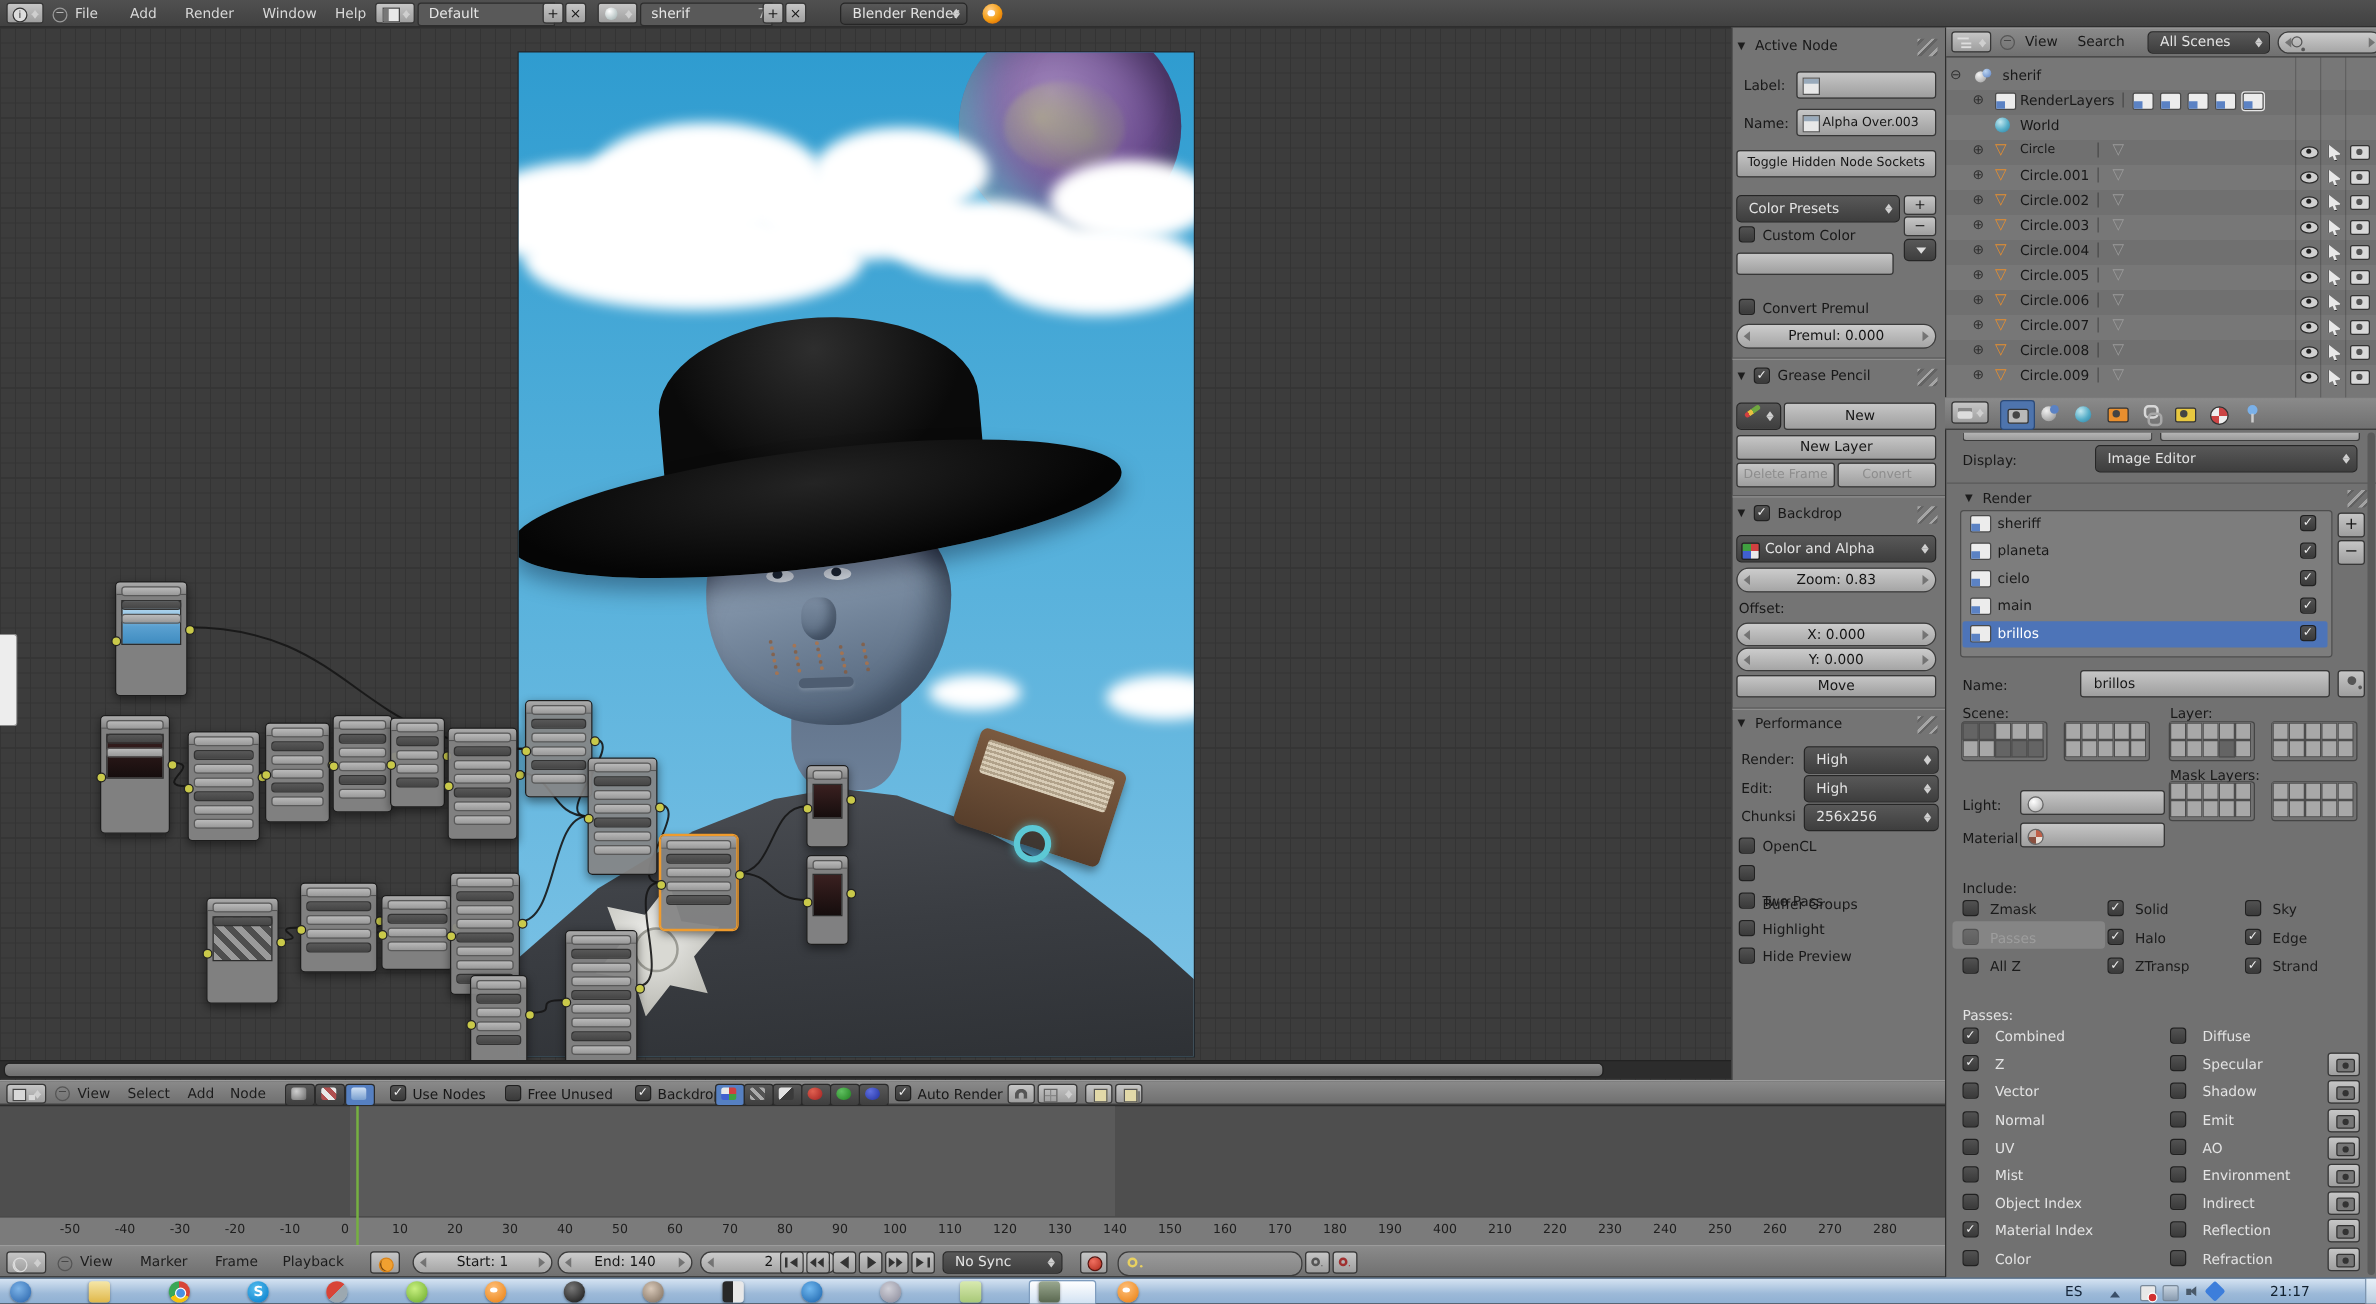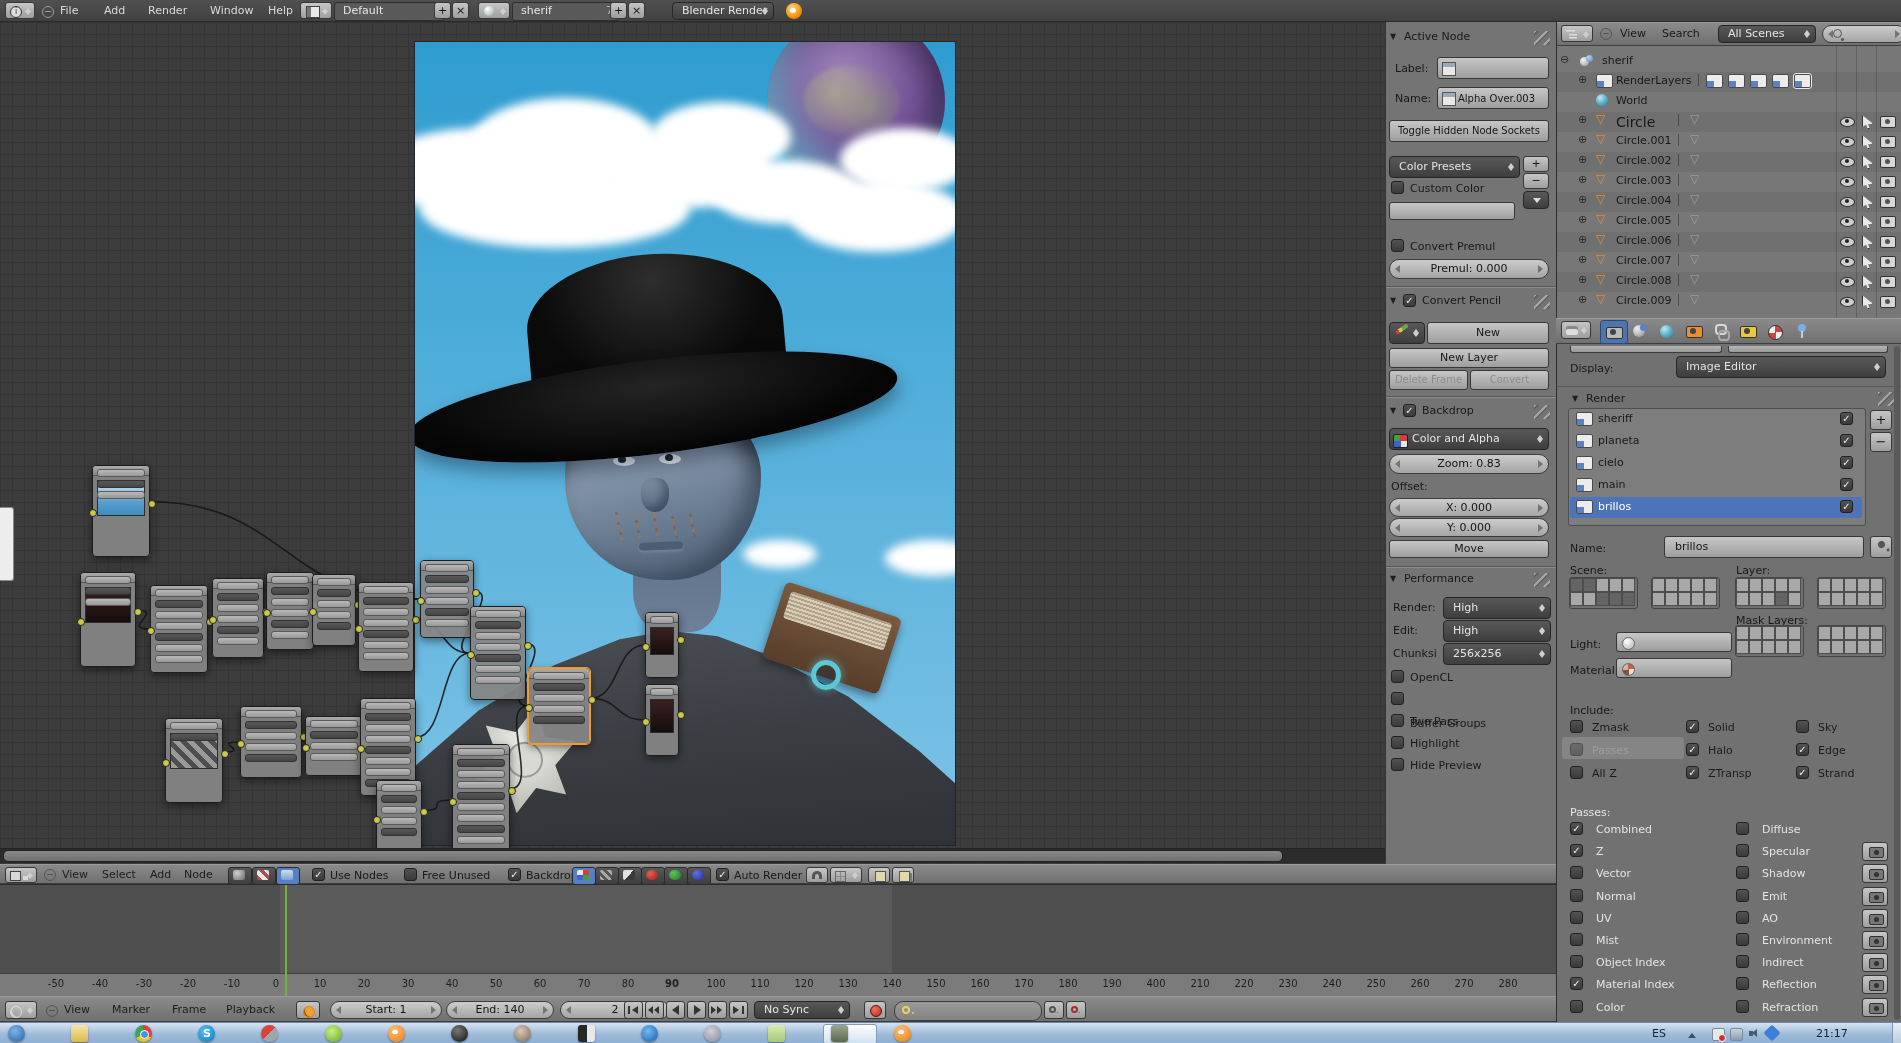--- a/index.html
+++ b/index.html
@@ -438,21 +438,21 @@
       <div style="left: 220px; top: 93px; width: 24px; text-align: center; font-size: 10px; color: rgb(30, 30, 30); position: absolute;">-10</div>
       <div style="left: 264px; top: 93px; width: 24px; text-align: center; font-size: 10px; color: rgb(30, 30, 30); position: absolute;">0</div>
       <div style="left: 308px; top: 93px; width: 24px; text-align: center; font-size: 10px; color: rgb(30, 30, 30); position: absolute;">10</div>
       <div style="left: 352px; top: 93px; width: 24px; text-align: center; font-size: 10px; color: rgb(30, 30, 30); position: absolute;">20</div>
       <div style="left: 396px; top: 93px; width: 24px; text-align: center; font-size: 10px; color: rgb(30, 30, 30); position: absolute;">30</div>
       <div style="left: 440px; top: 93px; width: 24px; text-align: center; font-size: 10px; color: rgb(30, 30, 30); position: absolute;">40</div>
       <div style="left: 484px; top: 93px; width: 24px; text-align: center; font-size: 10px; color: rgb(30, 30, 30); position: absolute;">50</div>
       <div style="left: 528px; top: 93px; width: 24px; text-align: center; font-size: 10px; color: rgb(30, 30, 30); position: absolute;">60</div>
       <div style="left: 572px; top: 93px; width: 24px; text-align: center; font-size: 10px; color: rgb(30, 30, 30); position: absolute;">70</div>
       <div style="left: 616px; top: 93px; width: 24px; text-align: center; font-size: 10px; color: rgb(30, 30, 30); position: absolute;">80</div>
-      <div style="left: 660px; top: 93px; width: 24px; text-align: center; font-size: 10px; color: rgb(30, 30, 30); position: absolute; font-weight: bold;">90</div>
+      <div style="left: 660px; top: 93px; width: 24px; text-align: center; font-size: 10px; color: rgb(30, 30, 30); position: absolute;">90</div>
       <div style="left: 704px; top: 93px; width: 24px; text-align: center; font-size: 10px; color: rgb(30, 30, 30); position: absolute;">100</div>
       <div style="left: 748px; top: 93px; width: 24px; text-align: center; font-size: 10px; color: rgb(30, 30, 30); position: absolute;">110</div>
       <div style="left: 792px; top: 93px; width: 24px; text-align: center; font-size: 10px; color: rgb(30, 30, 30); position: absolute;">120</div>
       <div style="left: 836px; top: 93px; width: 24px; text-align: center; font-size: 10px; color: rgb(30, 30, 30); position: absolute;">130</div>
       <div style="left: 880px; top: 93px; width: 24px; text-align: center; font-size: 10px; color: rgb(30, 30, 30); position: absolute;">140</div>
       <div style="left: 924px; top: 93px; width: 24px; text-align: center; font-size: 10px; color: rgb(30, 30, 30); position: absolute;">150</div>
       <div style="left: 968px; top: 93px; width: 24px; text-align: center; font-size: 10px; color: rgb(30, 30, 30); position: absolute;">160</div>
       <div style="left: 1012px; top: 93px; width: 24px; text-align: center; font-size: 10px; color: rgb(30, 30, 30); position: absolute;">170</div>
       <div style="left: 1056px; top: 93px; width: 24px; text-align: center; font-size: 10px; color: rgb(30, 30, 30); position: absolute;">180</div>
       <div style="left: 1100px; top: 93px; width: 24px; text-align: center; font-size: 10px; color: rgb(30, 30, 30); position: absolute;">190</div>
@@ -583,21 +583,21 @@
     <div class="chk" style="position: absolute; left: 1391px; top: 181px; line-height: 11px; font-size: 10px; text-align: center;"></div>
     <div class="t" style="position: absolute; left: 1410px; top: 182px; font-size: 11px; color: rgb(24, 24, 24);">Custom Color</div>
     <div class="btn" style="position: absolute; left: 1389px; top: 202px; width: 126px; height: 18px; font-size: 11px; line-height: 16px;"></div>
     <div class="chk" style="position: absolute; left: 1391px; top: 239px; line-height: 11px; font-size: 10px; text-align: center;"></div>
     <div class="t" style="position: absolute; left: 1410px; top: 240px; font-size: 11px; color: rgb(24, 24, 24);">Convert Premul</div>
     <div class="pill" style="position: absolute; left: 1389px; top: 259px; width: 160px; height: 20px; font-size: 11px; line-height: 18px;">Premul: 0.000</div>
     <div style="position: absolute; left: 1386px; top: 286px; width: 170px; height: 1px; background: rgb(87, 87, 87);"></div>
     <div style="position: absolute; left: 1386px; top: 287px; width: 170px; height: 1px; background: rgb(141, 141, 141);"></div>
     <div style="position: absolute; left: 1390px; top: 296px; color: rgb(29, 29, 29); font-size: 8px;">▼</div>
     <div class="chk" style="position: absolute; left: 1403px; top: 294px; line-height: 11px; font-size: 10px; text-align: center;">✓</div>
-    <div class="t" style="position: absolute; left: 1422px; top: 294px; font-size: 11px; color: rgb(24, 24, 24);">Convert Pencil</div>
+    <div class="t" style="position: absolute; left: 1422px; top: 294px; font-size: 11px; color: rgb(24, 24, 24);">Grease Pencil</div>
     <div style="position: absolute; left: 1534px; top: 295px; width: 16px; height: 14px; background: repeating-linear-gradient(135deg, rgba(255, 255, 255, 0.35) 0px, rgba(255, 255, 255, 0.35) 2px, rgba(0, 0, 0, 0.15) 2px, rgba(0, 0, 0, 0.15) 4px, transparent 4px, transparent 8px);"></div>
     <div class="btnD" style="position: absolute; left: 1389px; top: 322px; width: 36px; height: 22px; font-size: 11px; line-height: 20px; text-align: left; padding-left: 9px;">
       <div class="dar" style="position: absolute; right: 4px; top: 50%; width: 7px; height: 14px; margin-top: -7px;"></div>
       <div style="position: absolute; left: 5px; top: 4px; width: 14px; height: 4px; background: linear-gradient(90deg, rgb(208, 64, 64) 0px, rgb(208, 64, 64) 25%, rgb(232, 192, 64) 0px, rgb(232, 192, 64) 50%, rgb(112, 168, 64) 0px); border-radius: 2px; transform: rotate(-35deg);"></div>
     </div>
     <div class="btn" style="position: absolute; left: 1427px; top: 322px; width: 122px; height: 22px; font-size: 11px; line-height: 20px;">New<div style="position: absolute; left: 6px; top: 2px; font-size: 13px; color: rgb(34, 34, 34);"></div></div>
     <div class="btn" style="position: absolute; left: 1389px; top: 348px; width: 160px; height: 20px; font-size: 11px; line-height: 18px;">New Layer</div>
     <div class="btn dis" style="position: absolute; left: 1389px; top: 370px; width: 79px; height: 20px; font-size: 10px; line-height: 18px;">Delete Frame</div>
     <div class="btn dis" style="position: absolute; left: 1470px; top: 370px; width: 79px; height: 20px; font-size: 10px; line-height: 18px;">Convert</div>
     <div style="position: absolute; left: 1386px; top: 396px; width: 170px; height: 1px; background: rgb(87, 87, 87);"></div>
@@ -674,21 +674,21 @@
       <div style="position: absolute; left: 0px; bottom: 0px; width: 7px; height: 6px; background: rgb(91, 130, 196);"></div>
     </div>
     <div style="position: absolute; left: 1794px; top: 74px; width: 15px; height: 12px; background: rgb(236, 236, 236); border: 1px solid rgb(74, 74, 74); border-radius: 2px; outline: rgb(230, 230, 230) solid 1px;">
       <div style="position: absolute; left: 0px; bottom: 0px; width: 7px; height: 6px; background: rgb(91, 130, 196);"></div>
     </div>
     <div style="position: absolute; left: 1596px; top: 94px; width: 12px; height: 12px; border-radius: 50%; background: radial-gradient(circle at 35% 30%, rgb(194, 231, 239), rgb(84, 173, 200) 55%, rgb(46, 124, 157));"></div>
     <div class="t" style="position: absolute; left: 1616px; top: 94px; font-size: 11px; color: rgb(24, 24, 24);">World</div>
     <div style="position: absolute; left: 1557px; top: 112px; width: 344px; height: 20px; background: rgba(0, 0, 0, 0.05);"></div>
     <div style="left: 1578px; top: 113px; color: rgb(46, 46, 46); font-size: 11px; position: absolute;">⊕</div>
     <div style="left: 1596px; top: 112px; color: rgb(233, 143, 46); font-size: 12px; font-weight: bold; position: absolute;">▽</div>
-    <div class="t" style="position: absolute; left: 1616px; top: 114px; font-size: 14px; color: rgb(24, 24, 24); text-align: right;">Circle</div>
+    <div class="t" style="position: absolute; left: 1616px; top: 114px; font-size: 10px; color: rgb(24, 24, 24); text-align: right;">Circle</div>
     <div style="position: absolute; left: 1678px; top: 114px; width: 1px; height: 12px; background: rgba(0, 0, 0, 0.35);"></div>
     <div style="left: 1690px; top: 112px; color: rgb(156, 156, 156); font-size: 12px; position: absolute;">▽</div>
     <div style="position: absolute; left: 1840px; top: 117px; width: 13px; height: 8px; border: 1px solid rgb(43, 43, 43); border-radius: 50%; background: rgb(207, 207, 207);">
       <div style="position: absolute; left: 4px; top: 1px; width: 4px; height: 4px; border-radius: 50%; background: rgb(34, 34, 34);"></div>
     </div>
     <div style="position: absolute; left: 1862px; top: 115px; width: 9px; height: 12px; background: rgb(232, 232, 232); border: 1px solid rgb(51, 51, 51); clip-path: polygon(0px 0px, 100% 62%, 55% 66%, 72% 100%, 52% 100%, 38% 70%, 0px 84%);"></div>
     <div style="position: absolute; left: 1880px; top: 116px; width: 14px; height: 10px; background: rgb(216, 216, 216); border: 1px solid rgb(51, 51, 51); border-radius: 2px;">
       <div style="position: absolute; left: 4px; top: 2px; width: 5px; height: 5px; border-radius: 50%; background: rgb(85, 85, 85);"></div>
     </div>
     <div style="left: 1578px; top: 133px; color: rgb(46, 46, 46); font-size: 11px; position: absolute;">⊕</div>

